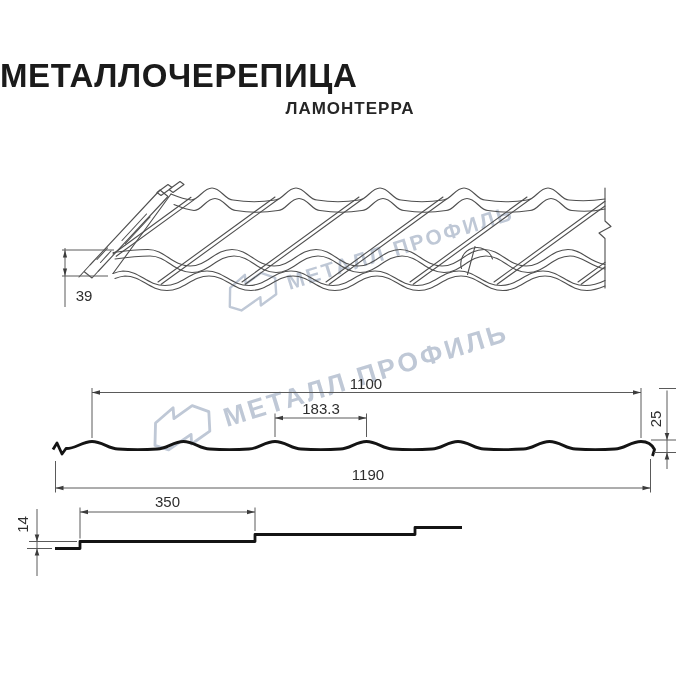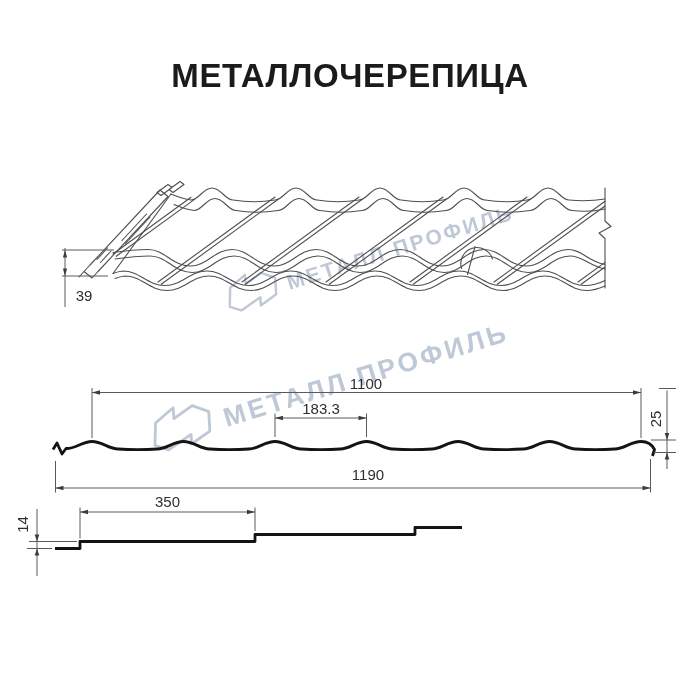--- a/index.html
+++ b/index.html
@@ -1,21 +1,21 @@
 <!DOCTYPE html>
 <html><head>
 <meta charset="utf-8">
 <style>
   html,body{margin:0;padding:0;background:#ffffff;}
   .canvas{
     position:relative;width:700px;height:700px;background:#ffffff;
     overflow:hidden;font-family:"Liberation Sans", sans-serif;
   }
   .title{
-    position:absolute;left:0;top:57px;width:700px;text-align:center;
+    position:absolute;left:0;top:57px;width:700px;text-align:left;
     font-size:33px;font-weight:800;letter-spacing:0.6px;color:#1b1b1b;
   }
   .subtitle{
     position:absolute;left:0;top:99px;width:700px;text-align:center;
     font-size:17px;font-weight:600;letter-spacing:1px;color:#262626;
   }
   svg{position:absolute;left:0;top:0;}
   .thin{stroke:#4f4f4f;stroke-width:1.1;fill:none;stroke-linecap:round;stroke-linejoin:round;}
   .dimline{stroke:#5a5a5a;stroke-width:1;fill:none;}
   .arrow{fill:#3c3c3c;stroke:none;}
@@ -23,20 +23,21 @@
   .dimtext{font-family:"Liberation Sans",sans-serif;font-size:15px;fill:#2e2e2e;}
   .wmtext{font-family:"Liberation Sans",sans-serif;font-weight:700;fill:#bfc8d6;}
   .wmlogo{stroke:#bfc8d6;stroke-width:2.4;fill:none;stroke-linejoin:round;}
 </style>
 </head>
 <body>
 
 <div class="canvas">
 
   <div class="title">МЕТАЛЛОЧЕРЕПИЦА</div>
+  <div class="subtitle">ЛАМОНТЕРРА</div>
 
   <svg width="700" height="700" viewBox="0 0 700 700">
 
     <g>
       <g transform="translate(222,282) rotate(-17.5)">
         <polygon class="wmlogo" points="0,26 6,8 24,0 22,9 40,3 52,12 48,28 30,34 32,26 10,33"></polygon>
         <text class="wmtext" x="62" y="28" font-size="21" letter-spacing="2.5">МЕТАЛЛ ПРОФИЛЬ</text>
       </g>
     </g>
     <g>

